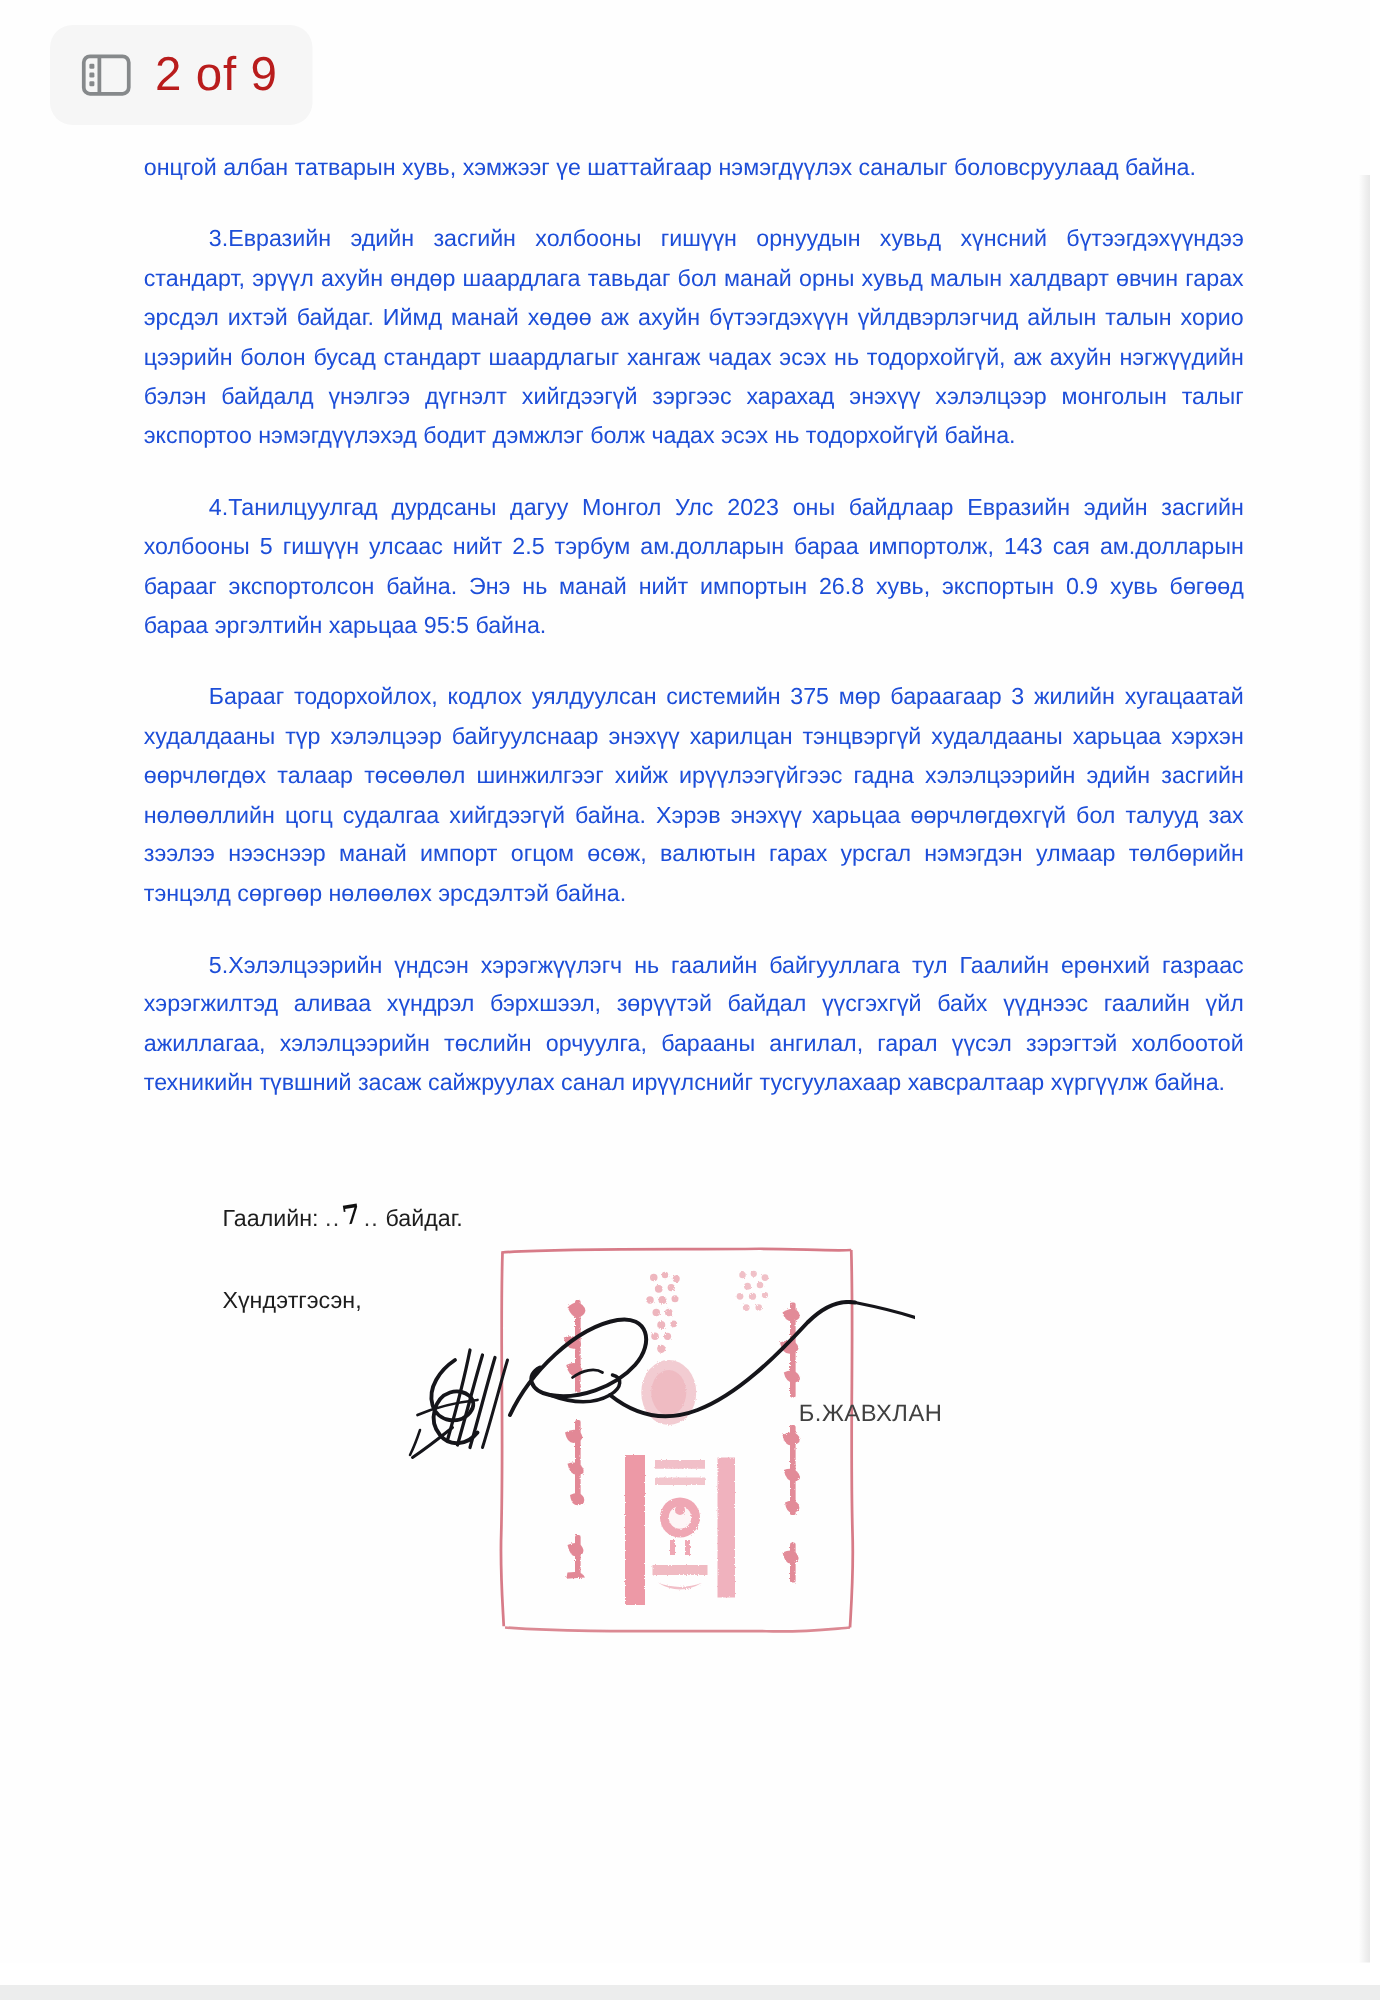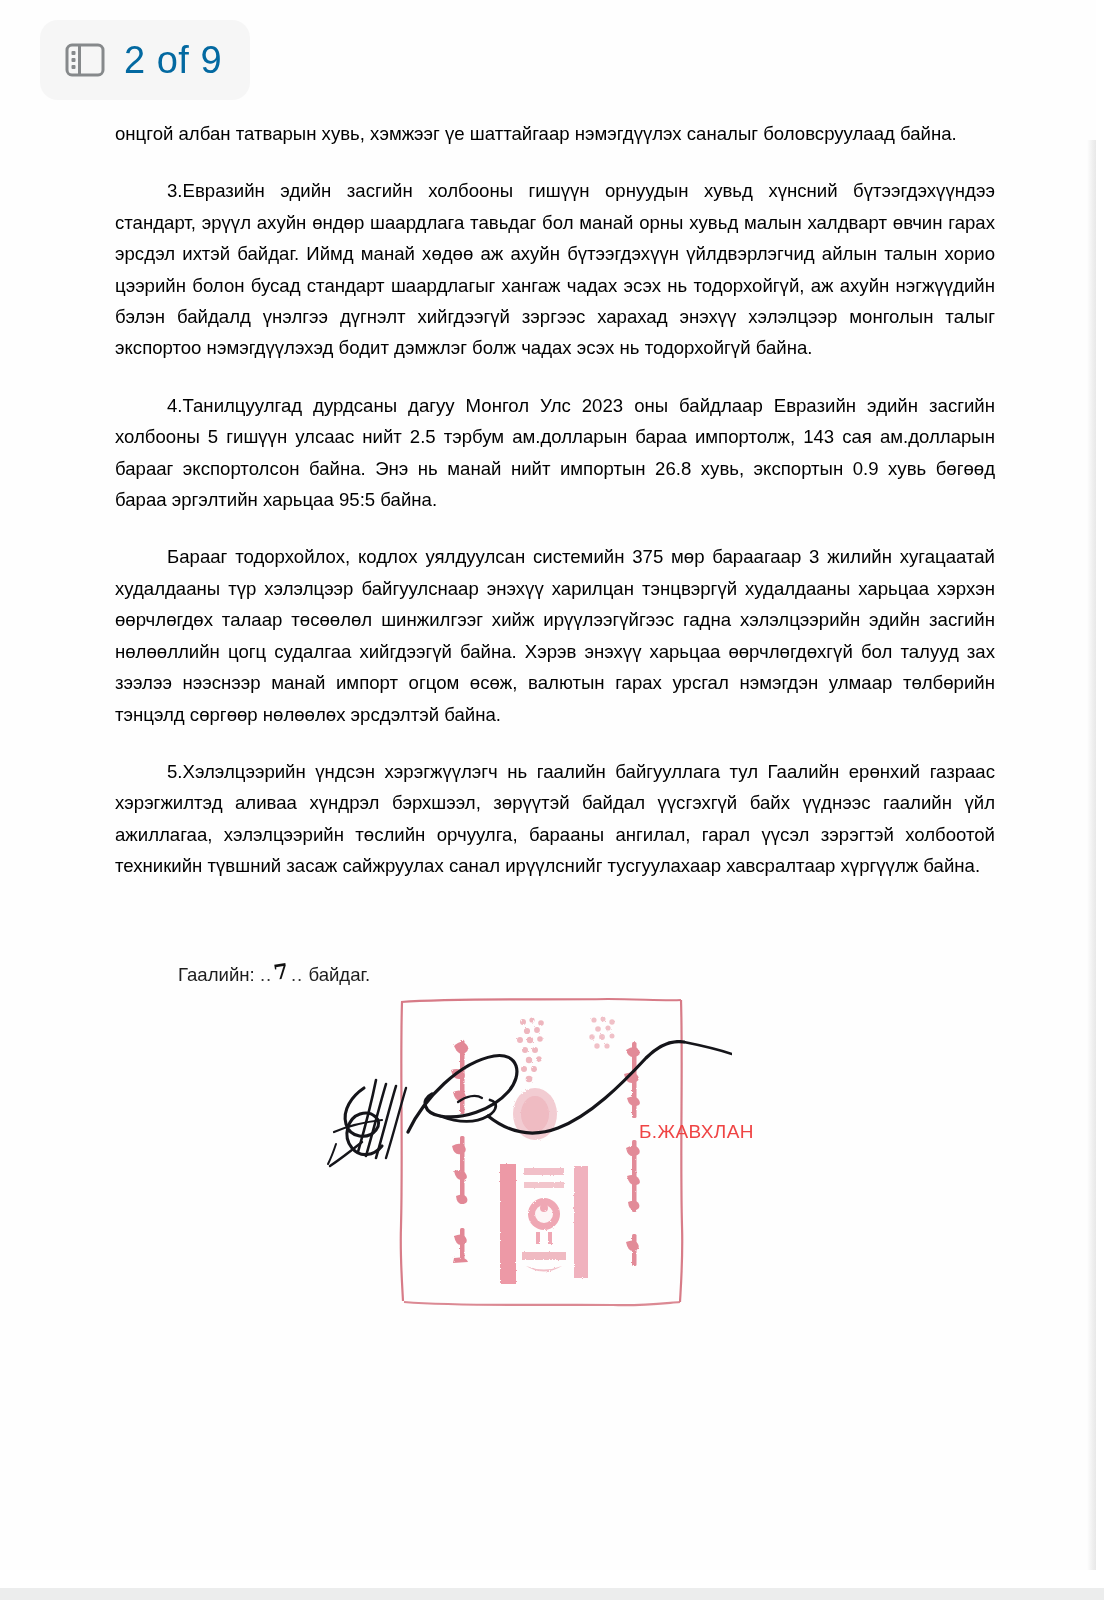--- a/index.html
+++ b/index.html
@@ -69,38 +69,38 @@
   #page-indicator .icon-wrap {
     display: flex;
     align-items: center;
     justify-content: center;
     width: 42px;
     height: 42px;
   }
   #page-indicator .label {
     font-size: 38px;
     line-height: 1;
-    color: #0369a1;
+    color: #b91c1c;
     font-weight: 400;
     letter-spacing: 0.5px;
     white-space: nowrap;
   }
 
   
   #doc-body {
     position: absolute;
     left: 115px;
     top: 118px;
     width: 880px;
   }
   .doc-para {
     margin: 0 0 26px 0;
     font-size: 18.6px;
     line-height: 31.4px;
-    color: #000000;
+    color: #1d4ed8;
     text-align: justify;
     text-justify: inter-word;
     font-family: "Liberation Sans", "DejaVu Sans", sans-serif;
     -webkit-font-smoothing: antialiased;
   }
   .doc-para.indent {
     text-indent: 52px;
   }
 
   
@@ -136,21 +136,21 @@
   }
 
   
   #signer-name {
     position: absolute;
     left: 639px;
     top: 1122px;
     font-size: 19px;
     line-height: 1;
     letter-spacing: 0.4px;
-    color: #ef4444;
+    color: #404040;
     z-index: 12;
     white-space: nowrap;
   }
 
   
   #seal {
     position: absolute;
     left: 398px;
     top: 996px;
     width: 286px;
@@ -190,20 +190,21 @@
 
       <p class="doc-para indent">Барааг тодорхойлох, кодлох уялдуулсан системийн 375 мөр бараагаар 3 жилийн хугацаатай худалдааны түр хэлэлцээр байгуулснаар энэхүү харилцан тэнцвэргүй худалдааны харьцаа хэрхэн өөрчлөгдөх талаар төсөөлөл шинжилгээг хийж ирүүлээгүйгээс гадна хэлэлцээрийн эдийн засгийн нөлөөллийн цогц судалгаа хийгдээгүй байна. Хэрэв энэхүү харьцаа өөрчлөгдөхгүй бол талууд зах зээлээ нээснээр манай импорт огцом өсөж, валютын гарах урсгал нэмэгдэн улмаар төлбөрийн тэнцэлд сөргөөр нөлөөлөх эрсдэлтэй байна.</p>
 
       <p class="doc-para indent">5.Хэлэлцээрийн үндсэн хэрэгжүүлэгч нь гаалийн байгууллага тул Гаалийн ерөнхий газраас хэрэгжилтэд аливаа хүндрэл бэрхшээл, зөрүүтэй байдал үүсгэхгүй байх үүднээс гаалийн үйл ажиллагаа, хэлэлцээрийн төслийн орчуулга, барааны ангилал, гарал үүсэл зэрэгтэй холбоотой техникийн түвшний засаж сайжруулах санал ирүүлснийг тусгуулахаар хавсралтаар хүргүүлж байна.</p>
 
     </div>
 
     <div id="closing-block">
       <div class="closing-line attach-line"><span>Гаалийн: </span><span class="dots">..</span><span class="handwritten-seven">7</span><span class="dots">..</span><span> байдаг.</span></div>
 
+      <div class="closing-line">Хүндэтгэсэн,</div>
     </div>
 
     <div id="seal">
       <svg width="286" height="312" viewBox="0 0 286 312" xmlns="http://www.w3.org/2000/svg">
         <defs>
           <filter id="rough">
             <feTurbulence type="fractalNoise" baseFrequency="0.9" numOctaves="3" result="noise"></feTurbulence>
             <feDisplacementMap in="SourceGraphic" in2="noise" scale="2.2"></feDisplacementMap>
           </filter>
         </defs>

